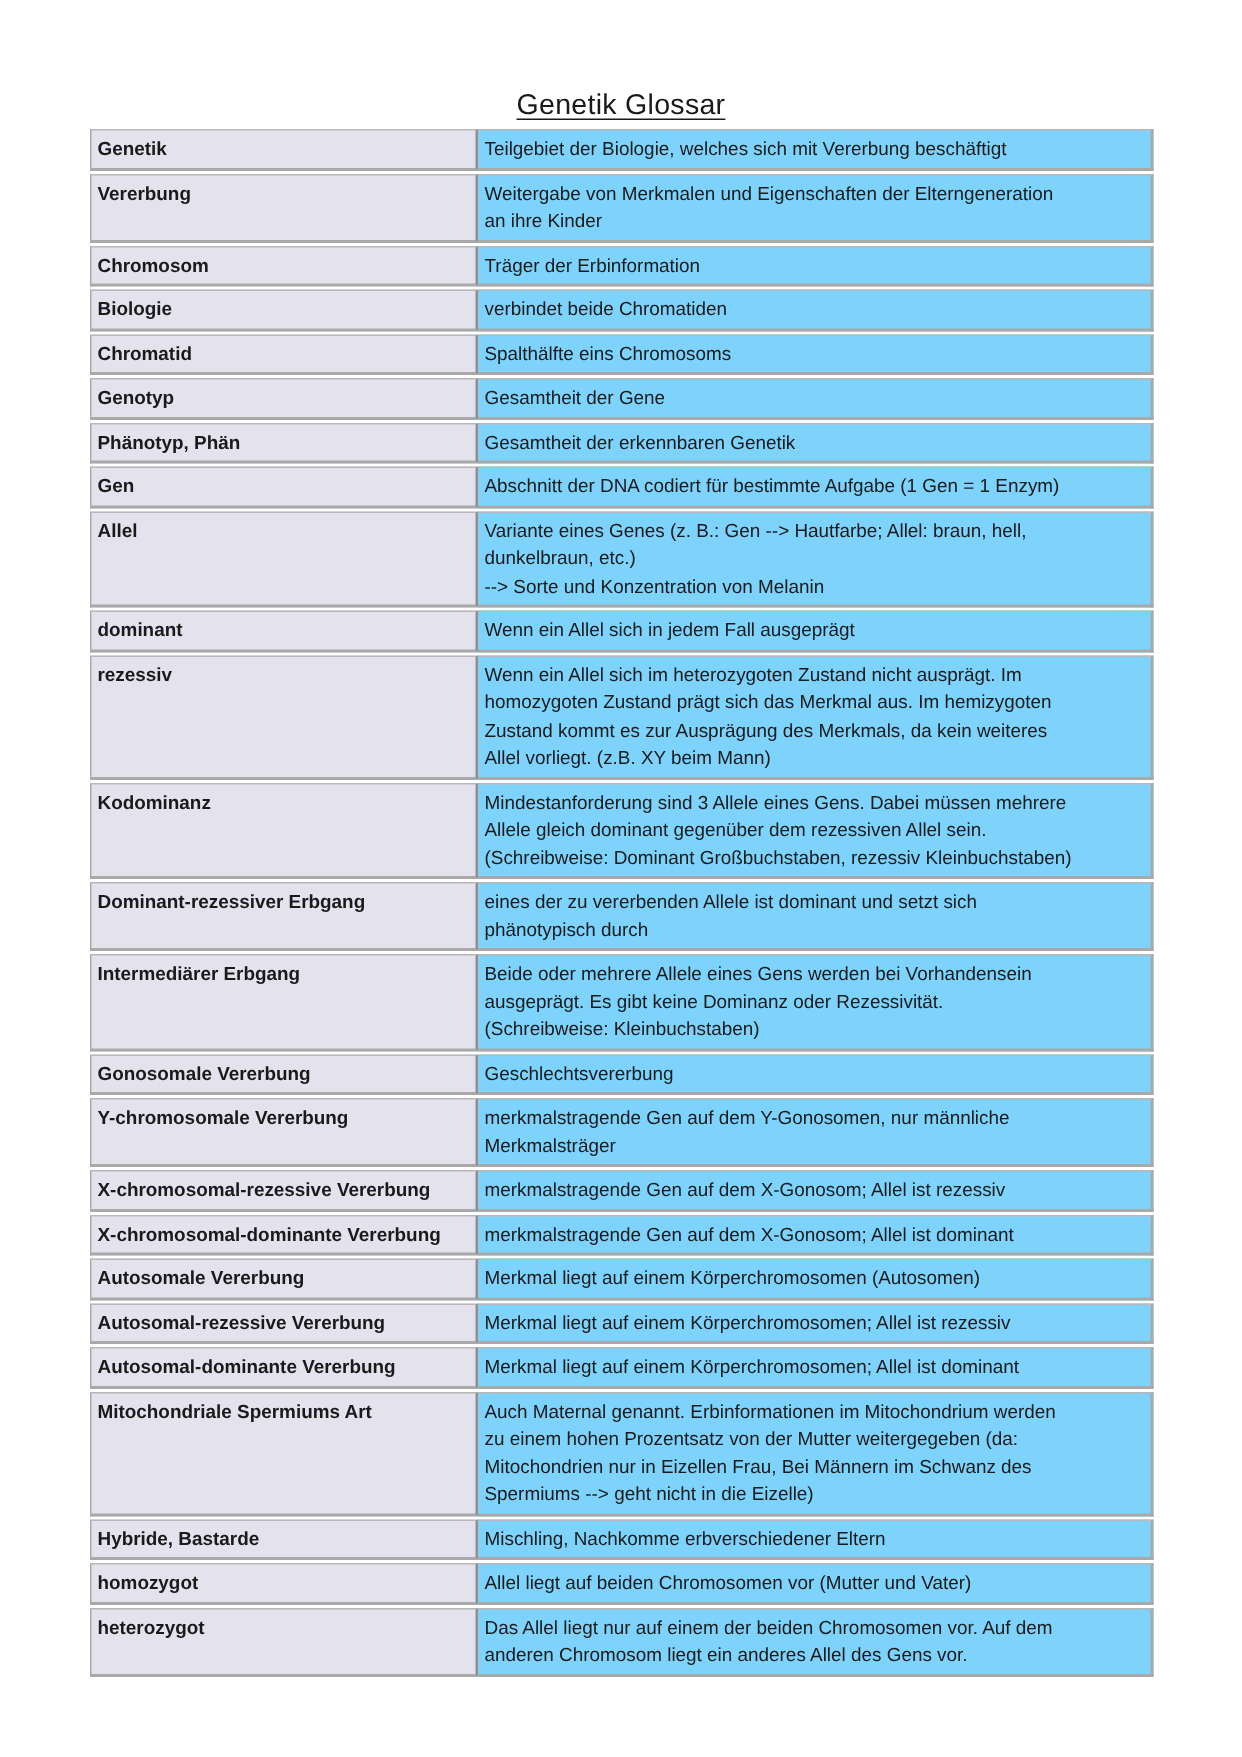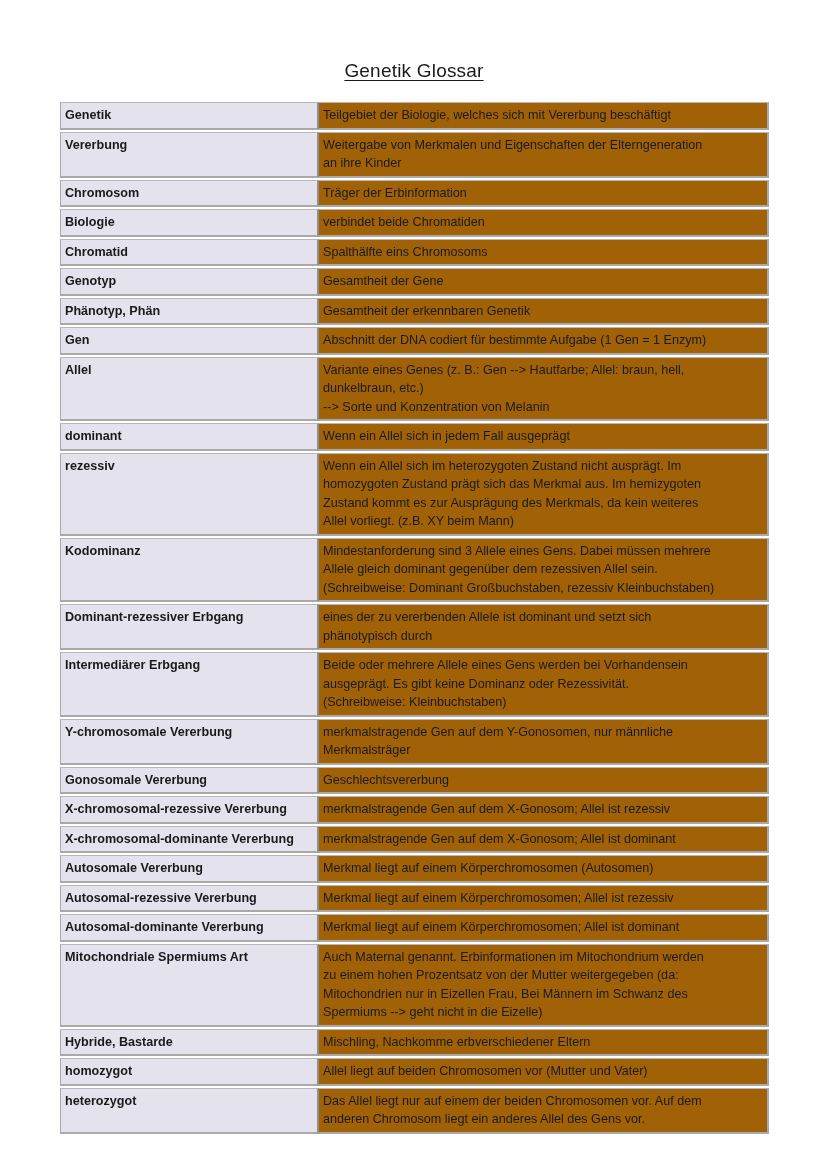--- a/index.html
+++ b/index.html
@@ -6,34 +6,34 @@
     body {
       width: 828px; height: 1171px; position: relative; overflow: hidden;
       font-family: "Liberation Sans", sans-serif; color: #1a1a1a;
     }
     .title {
       position: absolute; top: 60px; left: 0; width: 828px; text-align: center;
       font-size: 19px; text-decoration: underline; text-underline-offset: 3px;
       letter-spacing: 0.2px;
     }
     table.glossary {
-      position: absolute; top: 100px; left: 60px; width: 709px;
+      position: absolute; top: 84px; left: 60px; width: 709px;
       border-collapse: separate; border-spacing: 0 2px;
       font-size: 12.6px; line-height: 18.5px;
     }
     table.glossary td {
       vertical-align: top; padding: 3px 4px 3px 4px;
       border-top: 1px solid #b8b8b8; border-bottom: 2px solid #a9a9a9;
     }
     td.term {
       width: 248px; background: #e4e2ec; font-weight: bold;
       border-left: 1px solid #a9a9a9; border-right: 2px solid #8f8f8f;
     }
     td.def {
-      background: #a16207; border-right: 2px solid #a9a9a9;
+      background: #7dd3fc; border-right: 2px solid #a9a9a9;
     }
     .line { display: block; }
   </style>
 </head>
 <body>
 
 <div class="title">Genetik Glossar</div>
 
 <table class="glossary">
   <tbody id="glossary-body">
@@ -126,30 +126,30 @@
       </tr>
       <tr>
         <td class="term">Intermediärer Erbgang</td>
         <td class="def">
           <span class="line">Beide oder mehrere Allele eines Gens werden bei Vorhandensein</span>
           <span class="line">ausgeprägt. Es gibt keine Dominanz oder Rezessivität.</span>
           <span class="line">(Schreibweise: Kleinbuchstaben)</span>
         </td>
       </tr>
       <tr>
+        <td class="term">Gonosomale Vererbung</td>
+        <td class="def">
+          <span class="line">Geschlechtsvererbung</span>
+        </td>
+      </tr>
+      <tr>
         <td class="term">Y-chromosomale Vererbung</td>
         <td class="def">
           <span class="line">merkmalstragende Gen auf dem Y-Gonosomen, nur männliche</span>
           <span class="line">Merkmalsträger</span>
-        </td>
-      </tr>
-      <tr>
-        <td class="term">Gonosomale Vererbung</td>
-        <td class="def">
-          <span class="line">Geschlechtsvererbung</span>
         </td>
       </tr>
       <tr>
         <td class="term">X-chromosomal-rezessive Vererbung</td>
         <td class="def">
           <span class="line">merkmalstragende Gen auf dem X-Gonosom; Allel ist rezessiv</span>
         </td>
       </tr>
       <tr>
         <td class="term">X-chromosomal-dominante Vererbung</td>

